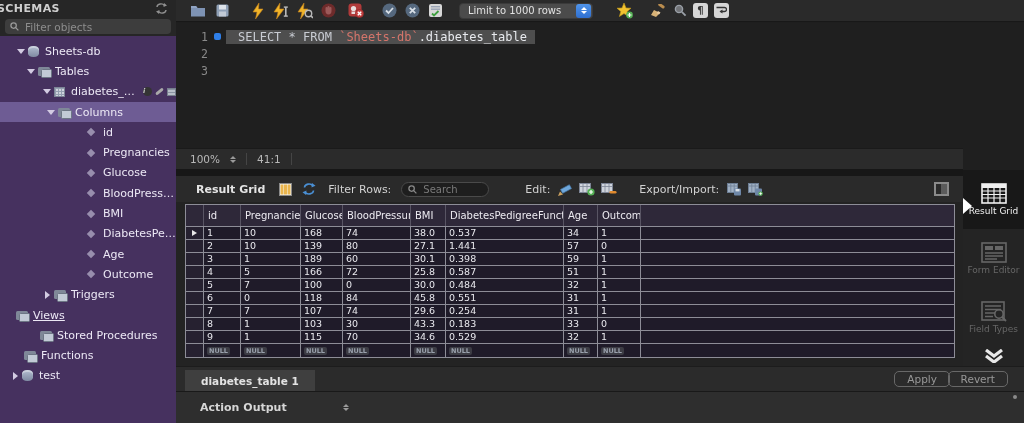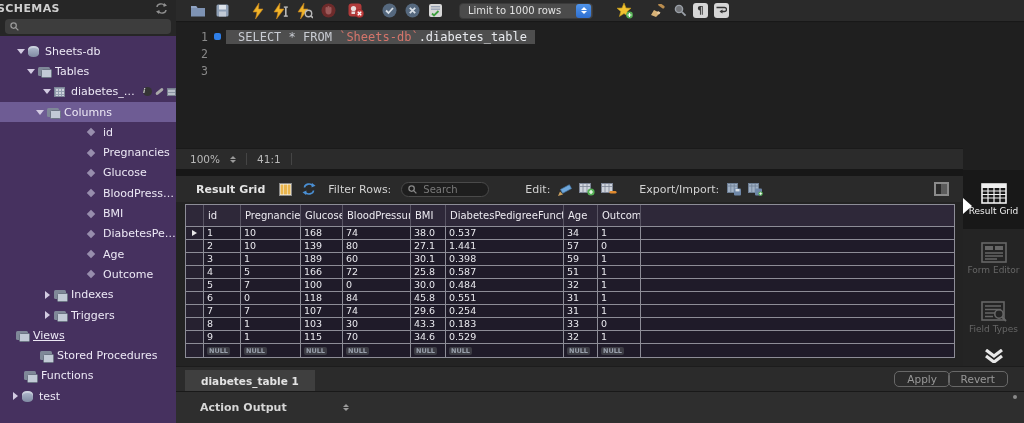--- a/index.html
+++ b/index.html
@@ -112,20 +112,21 @@
       <path d="M9 0 L12 2.5 L8.5 4z" fill="#8f8f8f"></path>
         <path d="M4 11 L1 8.5 L4.5 7z" fill="#8f8f8f"></path>
     </svg>
   </div>
   <div class="sb-filter">
     <div class="filter-box">
       <svg class="mag" viewBox="0 0 10 10">
         <circle cx="4" cy="4" r="3" fill="none" stroke="#9a9a9a" stroke-width="1.4"></circle>
         <line x1="6.3" y1="6.3" x2="9.3" y2="9.3" stroke="#9a9a9a" stroke-width="1.4"></line>
       </svg>
+      <input placeholder="Filter objects" style="">
     </div>
   </div>
   <div class="tree" id="schema-tree">
       <div class="tree-row" style="padding-left: 14px;">
         <span class="chev">
           <i class="chev-d"></i>
         </span>
         <span class="t-ico">
           <i class="i-db" style="display: block;"></i>
         </span>
@@ -147,21 +148,21 @@
         <span class="t-ico">
           <i class="i-table" style="display: block;"></i>
         </span>
         <span class="t-label">diabetes_table</span>
         <span class="t-actions">
           <i class="act-info" style="display: inline-block;">i</i>
           <i class="act-wrench" style="display: inline-block;"></i>
           <i class="act-grid" style="display: inline-block;"></i>
         </span>
       </div>
-      <div class="tree-row selected" style="padding-left: 33px;">
+      <div class="tree-row selected" style="padding-left: 44px;">
         <span class="chev">
           <i class="chev-d"></i>
         </span>
         <span class="t-ico">
           <i class="i-folder" style="display: block;"></i>
         </span>
         <span class="t-label">Columns</span>
       </div>
       <div class="tree-row" style="padding-left: 72px;">
         <span class="spacer"></span>
@@ -211,29 +212,20 @@
           <i class="i-diamond" style="display: block;"></i>
         </span>
         <span class="t-label">Age</span>
       </div>
       <div class="tree-row" style="padding-left: 72px;">
         <span class="spacer"></span>
         <span class="t-ico">
           <i class="i-diamond" style="display: block;"></i>
         </span>
         <span class="t-label">Outcome</span>
-      </div>
-      <div class="tree-row" style="padding-left: 40px;">
-        <span class="chev">
-          <i class="chev-r"></i>
-        </span>
-        <span class="t-ico">
-          <i class="i-folder" style="display: block;"></i>
-        </span>
-        <span class="t-label">Indexes</span>
       </div>
       <div class="tree-row" style="padding-left: 40px;">
         <span class="chev">
           <i class="chev-r"></i>
         </span>
         <span class="t-ico">
           <i class="i-folder" style="display: block;"></i>
         </span>
         <span class="t-label">Triggers</span>
       </div>

